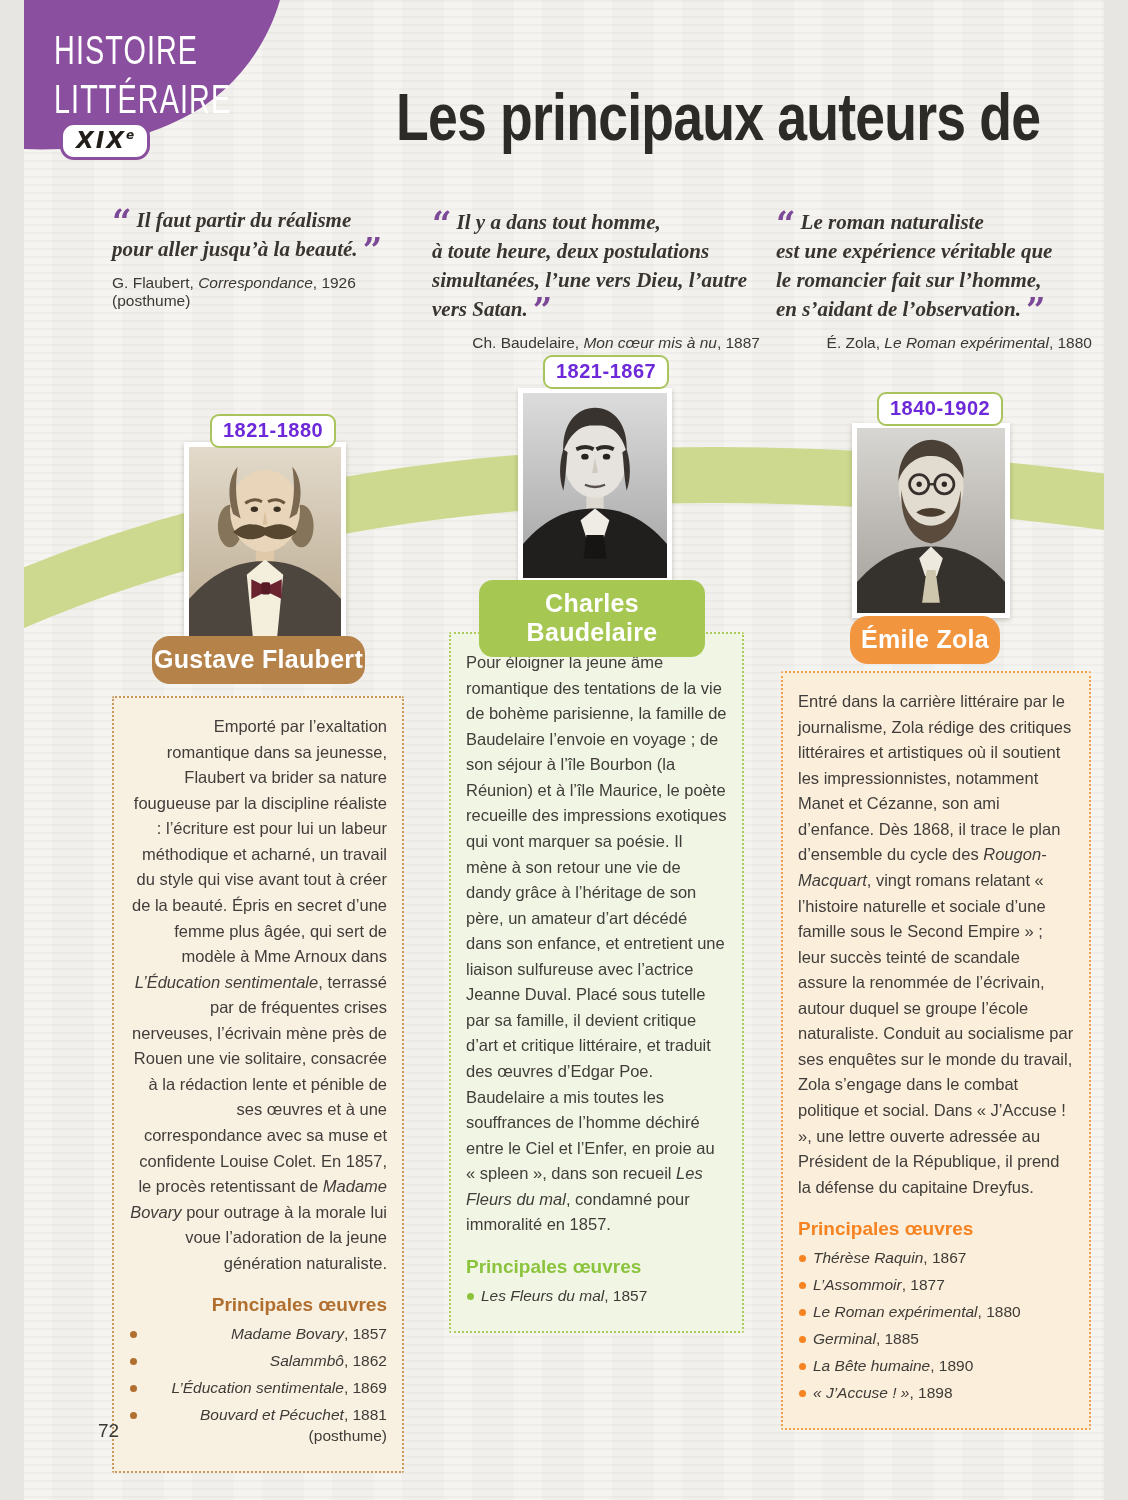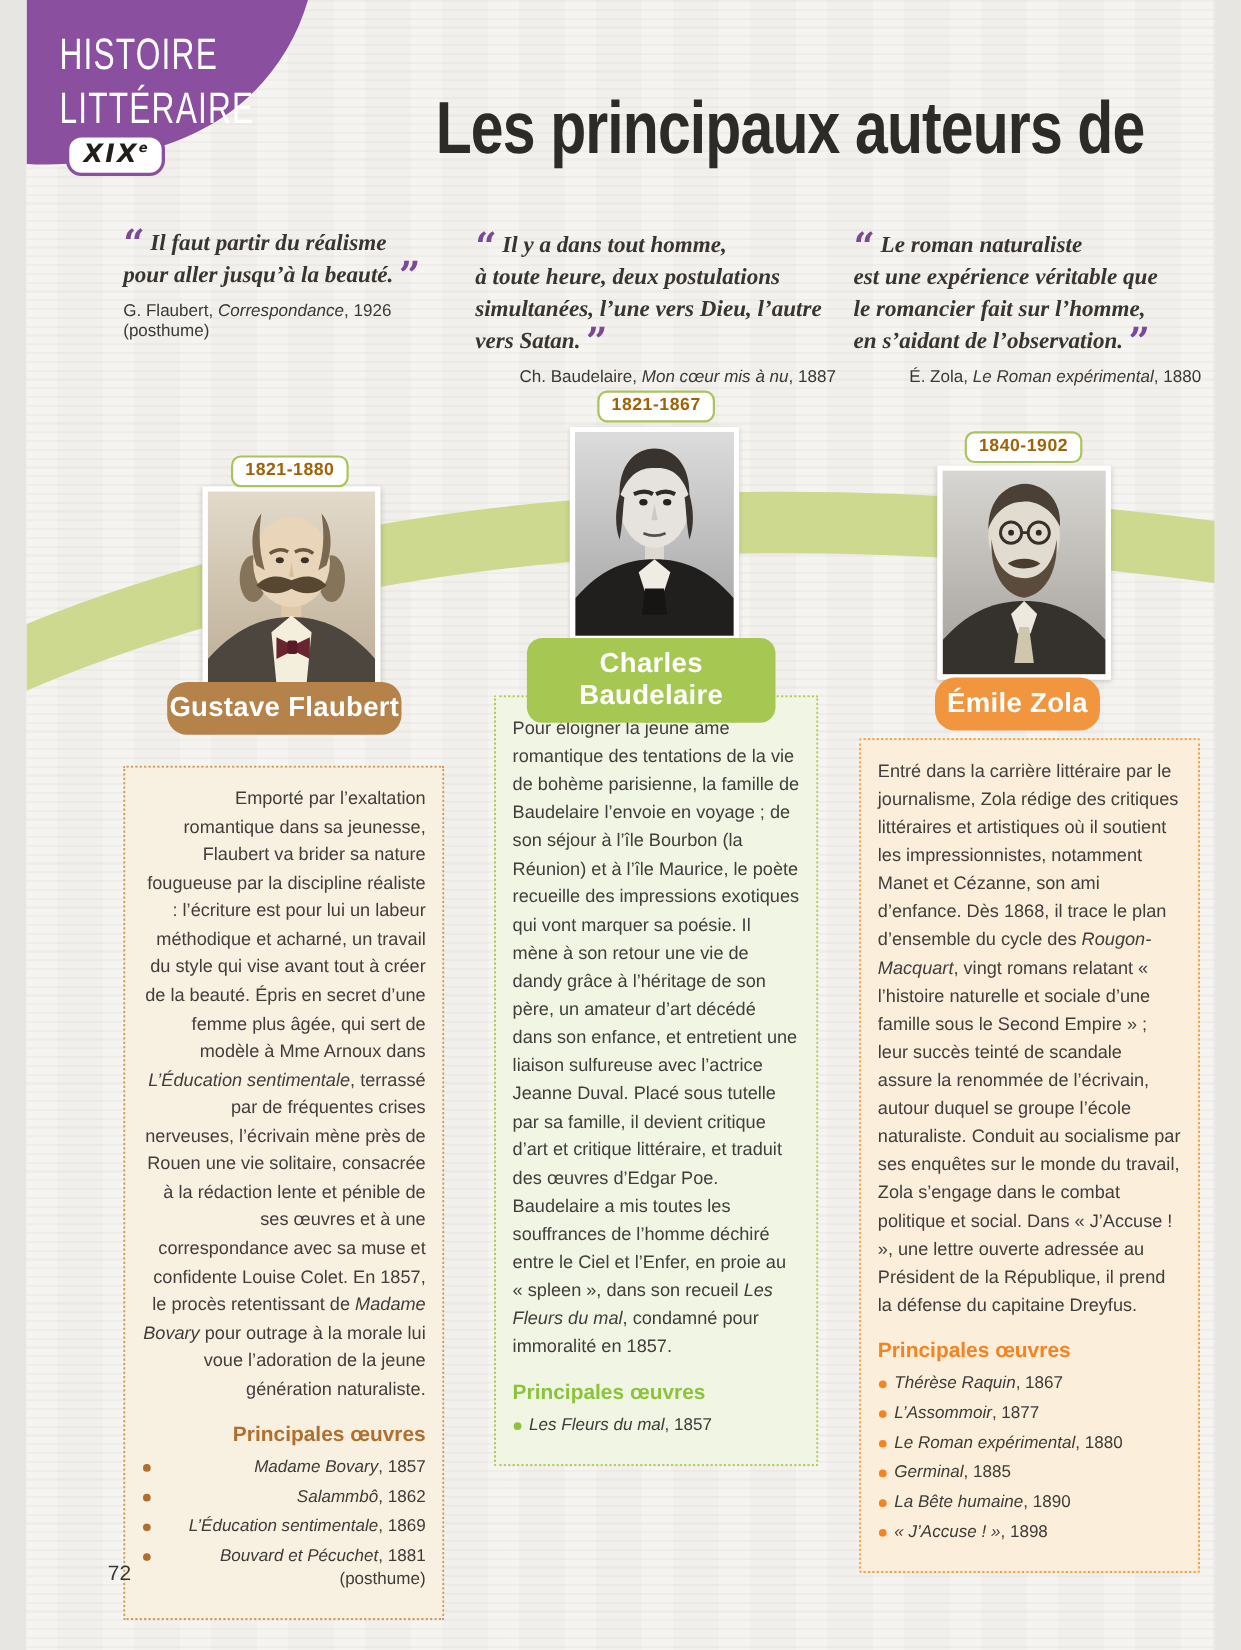--- a/index.html
+++ b/index.html
@@ -36,41 +36,41 @@
     font-size:21px;line-height:1.38;color:#383430;}
   .qbody{white-space:pre-line;}
   .qmark{font-family:"DejaVu Serif",serif;font-style:normal;font-weight:bold;
     font-size:34px;color:var(--qmark,#7b4997);line-height:0;vertical-align:-6px;margin-right:5px;}
   .qmark.close{margin-right:0;margin-left:5px;}
   .attr{margin:10px 0 0;font-size:15.5px;color:#3b3833;}
   .q1 .attr,.q2 .attr{text-align:right;}
   .it{font-style:italic;}
   
   .badge{position:absolute;z-index:4;background:#fff;border:2.5px solid var(--badge-border,#a9c45c);
-    border-radius:9px;padding:3px 11px 4px;font-weight:bold;font-size:16px;color:#a16207;
+    border-radius:9px;padding:3px 11px 4px;font-weight:bold;font-size:20px;color:#6d28d9;
     letter-spacing:.5px;white-space:nowrap;}
   .portrait{position:absolute;z-index:3;border:5px solid #fff;background:#cfc8bd;
     box-shadow:0 2px 5px rgba(60,50,40,.25);}
   .portrait svg{display:block;width:100%;height:100%;}
   .banner{position:absolute;z-index:3;background:var(--banner,#999);color:#fff;
     text-align:center;font-weight:bold;font-size:25px;padding:9px 0 10px;border-radius:18px;
     letter-spacing:.3px;}
   .biobox{position:absolute;z-index:2;border:2px dotted var(--bbord,#caa);
     background:var(--bbg,#f8f2e6);padding:16px 15px 18px;border-radius:2px;}
   .bio{margin:0;font-size:16.5px;line-height:1.55;color:#403d3a;}
   .works-h{margin:18px 0 8px;font-size:19px;font-weight:bold;color:var(--accent,#a60);}
   .works{list-style:none;margin:0;padding:0;}
   .works li{position:relative;padding-left:15px;margin:6px 0;font-size:15.5px;line-height:1.35;color:#3e3b37;}
   .works li::before{content:"";position:absolute;left:1px;top:7px;width:7px;height:7px;
     border-radius:50%;background:var(--accent,#a60);}
   .wtitle{font-style:italic;}
   
   .a0 .badge{left:186px;top:414px;}
   .a0 .portrait{left:160px;top:442px;width:152px;height:190px;}
-  .a0 .banner{left:128px;top:620px;width:213px;}
+  .a0 .banner{left:128px;top:636px;width:213px;}
   .a0 .biobox{left:88px;top:696px;width:258px;text-align:right;}
   .a1 .badge{left:519px;top:355px;}
   .a1 .portrait{left:494px;top:388px;width:144px;height:185px;}
   .a1 .banner{left:455px;top:580px;width:226px;border-radius:14px;}
   .a1 .biobox{left:425px;top:632px;width:261px;}
   .a2 .badge{left:853px;top:392px;}
   .a2 .portrait{left:828px;top:423px;width:148px;height:185px;}
   .a2 .banner{left:826px;top:616px;width:150px;}
   .a2 .biobox{left:757px;top:671px;width:276px;}
   

